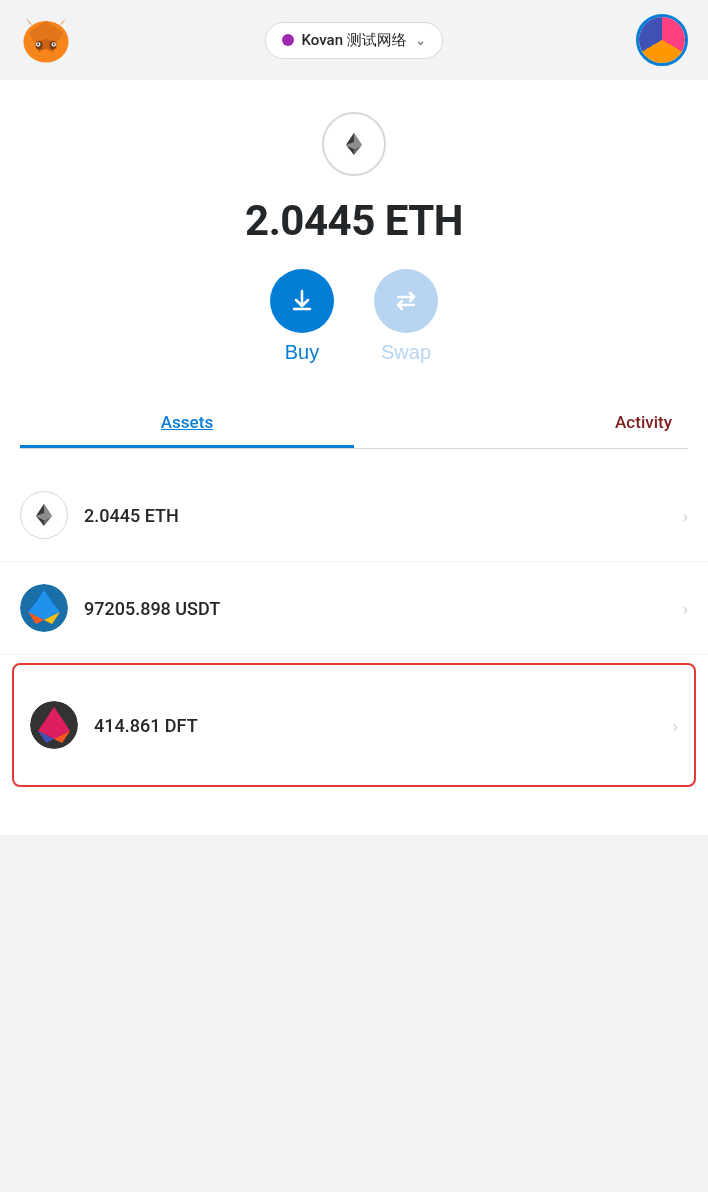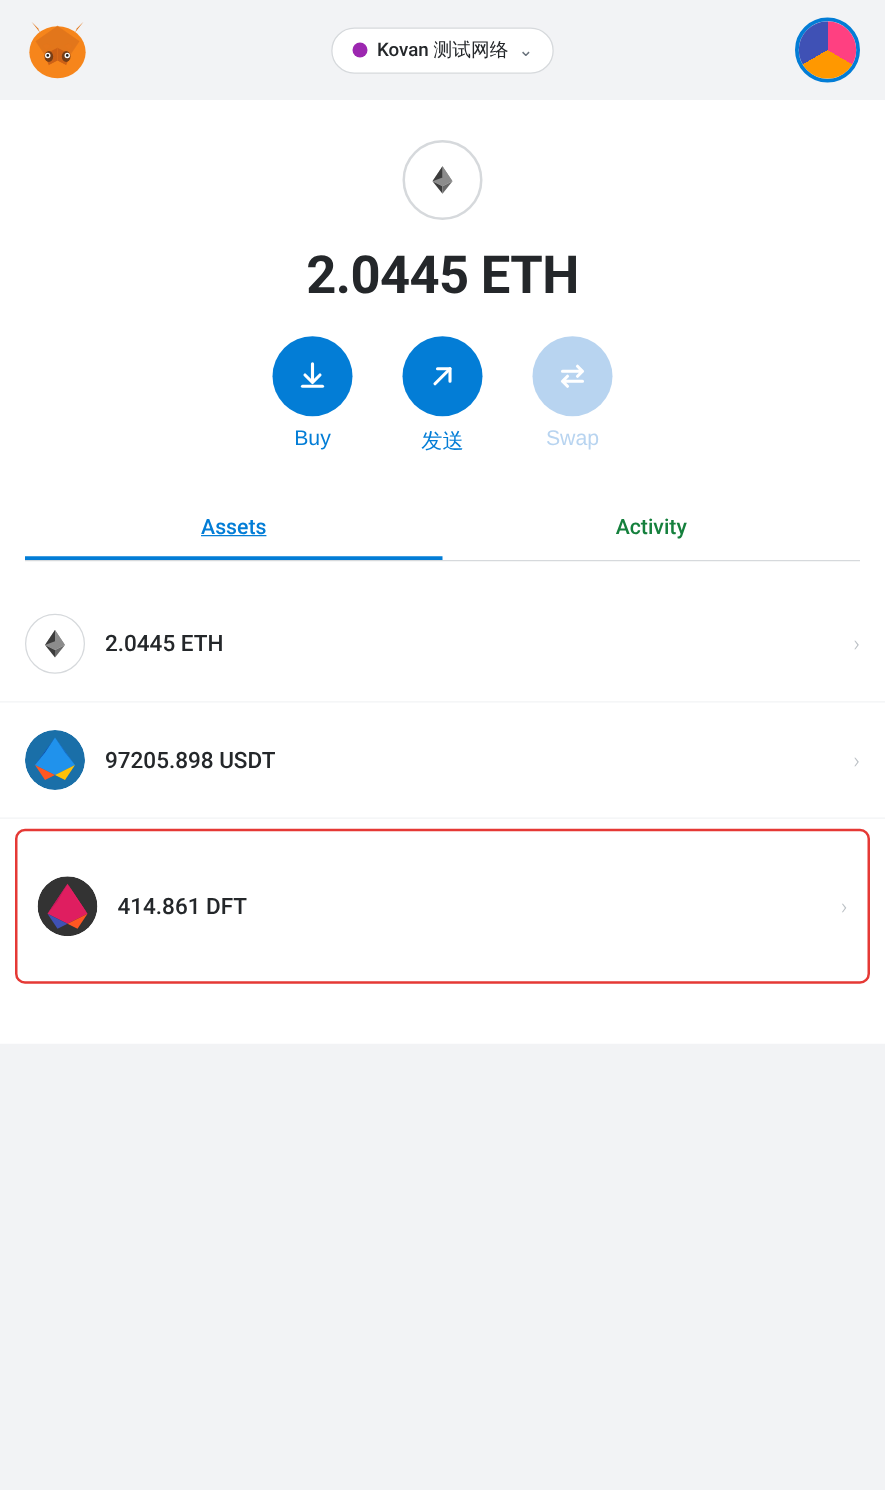--- a/index.html
+++ b/index.html
@@ -138,21 +138,21 @@
 
     .action-circle.active {
       background: #037dd6;
     }
 
     .action-circle.inactive {
       background: #b8d4f0;
     }
 
     .action-label {
-      font-size: 17px;
+      font-size: 20px;
       font-weight: 500;
     }
 
     .action-label.active {
       color: #037dd6;
     }
 
     .action-label.inactive {
       color: #b8d4f0;
       text-align: right;
@@ -184,21 +184,22 @@
       content: '';
       position: absolute;
       bottom: 0;
       left: 0;
       right: 0;
       height: 3px;
       background: #037dd6;
     }
 
     .tab.inactive {
-      color: #15803d;
+      color: #7f1d1d;
+      text-align: right;
     }
 
     
     .asset-list {
       background: white;
     }
 
     .asset-item {
       display: flex;
       align-items: center;
@@ -306,29 +307,20 @@
       <button class="action-btn">
         <div class="action-circle active">
           <svg width="28" height="28" viewBox="0 0 28 28" fill="white" xmlns="http://www.w3.org/2000/svg">
             <path d="M14 4 L14 18 M8 13 L14 19 L20 13" stroke="white" stroke-width="2.5" stroke-linecap="round" stroke-linejoin="round" fill="none"></path>
             <path d="M6 22 L22 22" stroke="white" stroke-width="2.5" stroke-linecap="round"></path>
           </svg>
         </div>
         <span class="action-label active">Buy</span>
       </button>
 
-      <button class="action-btn">
-        <div class="action-circle active">
-          <svg width="28" height="28" viewBox="0 0 28 28" fill="none" xmlns="http://www.w3.org/2000/svg">
-            <path d="M8 20 L20 8" stroke="white" stroke-width="2.5" stroke-linecap="round"></path>
-            <path d="M10 8 L20 8 L20 18" stroke="white" stroke-width="2.5" stroke-linecap="round" stroke-linejoin="round" fill="none"></path>
-          </svg>
-        </div>
-        <span class="action-label active">发送</span>
-      </button>
 
       <button class="action-btn">
         <div class="action-circle inactive">
           <svg width="28" height="28" viewBox="0 0 28 28" fill="none" xmlns="http://www.w3.org/2000/svg">
             <path d="M6 10 L22 10 M18 6 L22 10 L18 14" stroke="white" stroke-width="2.5" stroke-linecap="round" stroke-linejoin="round"></path>
             <path d="M22 18 L6 18 M10 14 L6 18 L10 22" stroke="white" stroke-width="2.5" stroke-linecap="round" stroke-linejoin="round"></path>
           </svg>
         </div>
         <span class="action-label inactive">Swap</span>
       </button>

